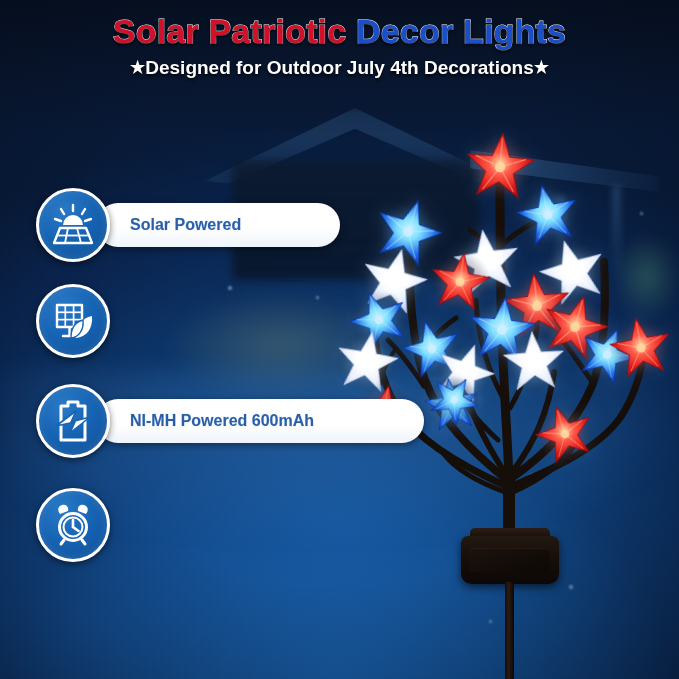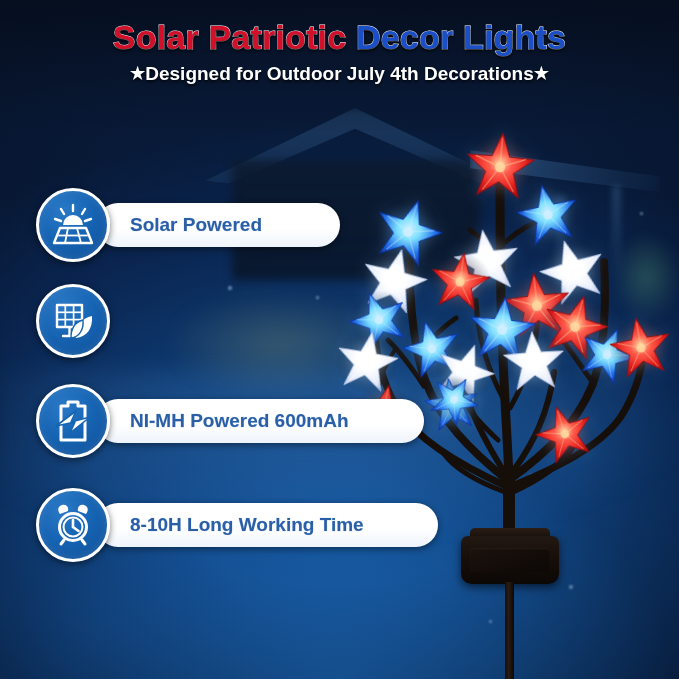--- a/index.html
+++ b/index.html
@@ -56,21 +56,21 @@
     background:radial-gradient(ellipse 95% 85% at 50% 48%, rgba(0,0,0,0) 45%, rgba(3,10,22,.55) 100%);
   }
   .top-dark{
     position:absolute;left:0;top:0;width:679px;height:135px;
     background:linear-gradient(180deg,rgba(6,14,30,.85) 0%,rgba(8,18,38,.45) 60%,rgba(8,20,42,0) 100%);
   }
 
   
   .header{position:absolute;left:0;top:0;width:679px;text-align:center;}
   .title{
-    margin:0;padding-top:20px;font-size:34px;font-weight:bold;letter-spacing:.2px;
+    margin:0;padding-top:14px;font-size:34px;font-weight:bold;letter-spacing:.2px;
     line-height:1;white-space:nowrap;
   }
   .t-red{
     color:#d2102a;
     -webkit-text-stroke:1px #ffffff;
     paint-order:stroke fill;
     text-shadow:0 2px 3px rgba(0,0,0,.75);
   }
   .t-blue{
     color:#1a4fc8;
@@ -98,21 +98,21 @@
   .f-icon svg{display:block;}
   .f-pill{
     margin-left:-14px;height:44px;border-radius:22px;
     background:linear-gradient(180deg,#ffffff 0%,#ffffff 58%,#eef4fb 100%);
     box-shadow:0 2px 7px rgba(0,0,0,.45);
     display:flex;align-items:center;
     padding:0 20px 0 34px;
     position:relative;z-index:2;
   }
   .f-text{
-    font-size:19px;font-weight:bold;color:#2a5fa8;white-space:nowrap;
+    font-size:16px;font-weight:bold;color:#2a5fa8;white-space:nowrap;
     -webkit-text-stroke:.6px #cfe0f4;paint-order:stroke fill;
   }
 
   
   .tree{position:absolute;left:0;top:0;width:679px;height:679px;}
   .branches{position:absolute;left:0;top:0;}
   .star{position:absolute;transform-origin:50% 50%;}
   .star svg{display:block;filter:drop-shadow(0 0 7px rgba(120,190,255,.30));}
   .panel-box{
     position:absolute;left:461px;top:536px;width:98px;height:48px;
@@ -810,19 +810,16 @@
       <g stroke="#fff" stroke-width="2.6" stroke-linecap="round">
         <line x1="23" y1="25" x2="23" y2="18"></line>
         <line x1="23" y1="25" x2="28.5" y2="29"></line>
       </g>
       <g stroke="#fff" stroke-width="3" stroke-linecap="round">
         <line x1="14" y1="38" x2="11" y2="42"></line>
         <line x1="32" y1="38" x2="35" y2="42"></line>
       </g>
     </svg>
         </div>
-        <div class="f-pill" style="width: 288px;">
-          <span class="f-text">8-10H Long Working Time</span>
-        </div>
       </div>
     </div>
 
 </div>
 
 </body></html>

